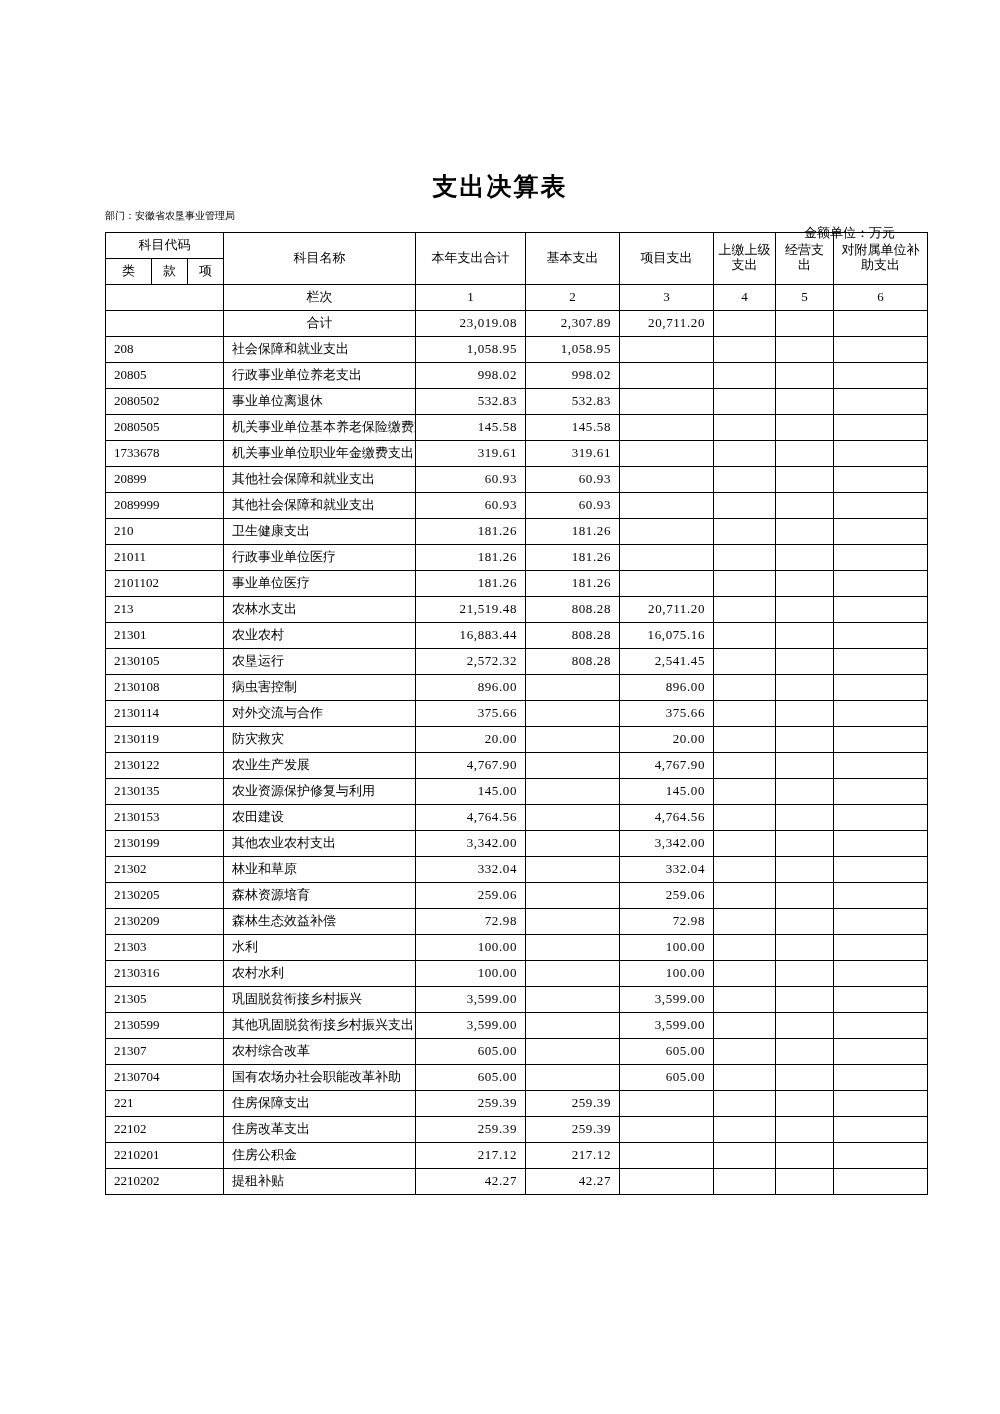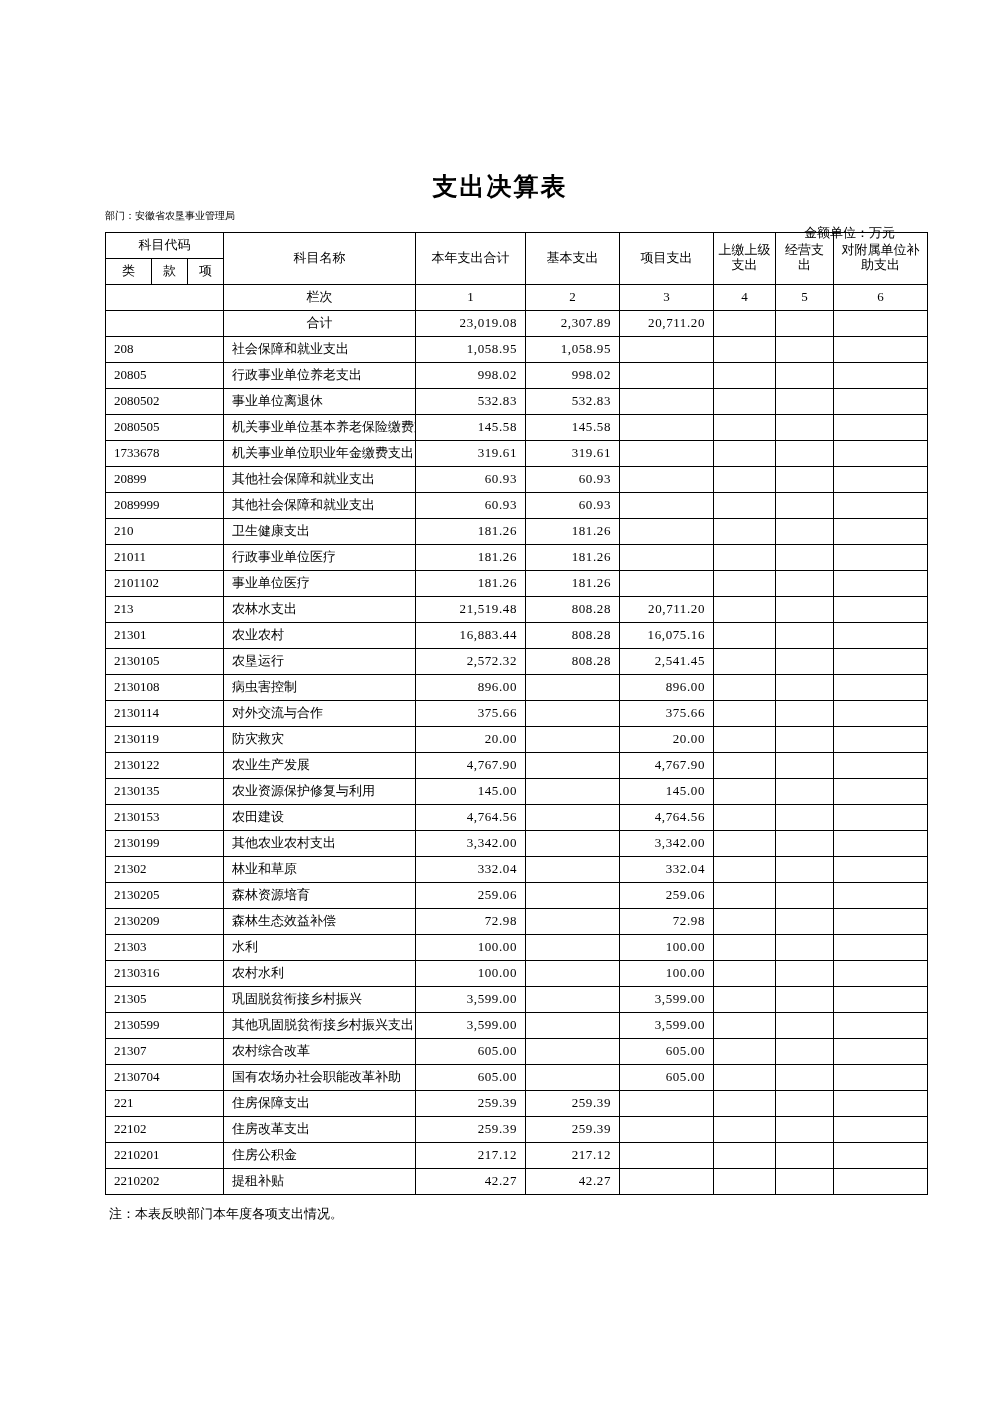--- a/index.html
+++ b/index.html
@@ -470,15 +470,14 @@
           <td class="c-right num">42.27</td>
           <td class="c-right num">42.27</td>
           <td class="c-right num"></td>
           <td class="c-right num"></td>
           <td class="c-right num"></td>
           <td class="c-right num"></td>
         </tr>
       </tbody>
   </table>
 
-  <div class="note">注：本表反映部门本年度各项支出情况。</div>
 
 </div>
 
 </body></html>

